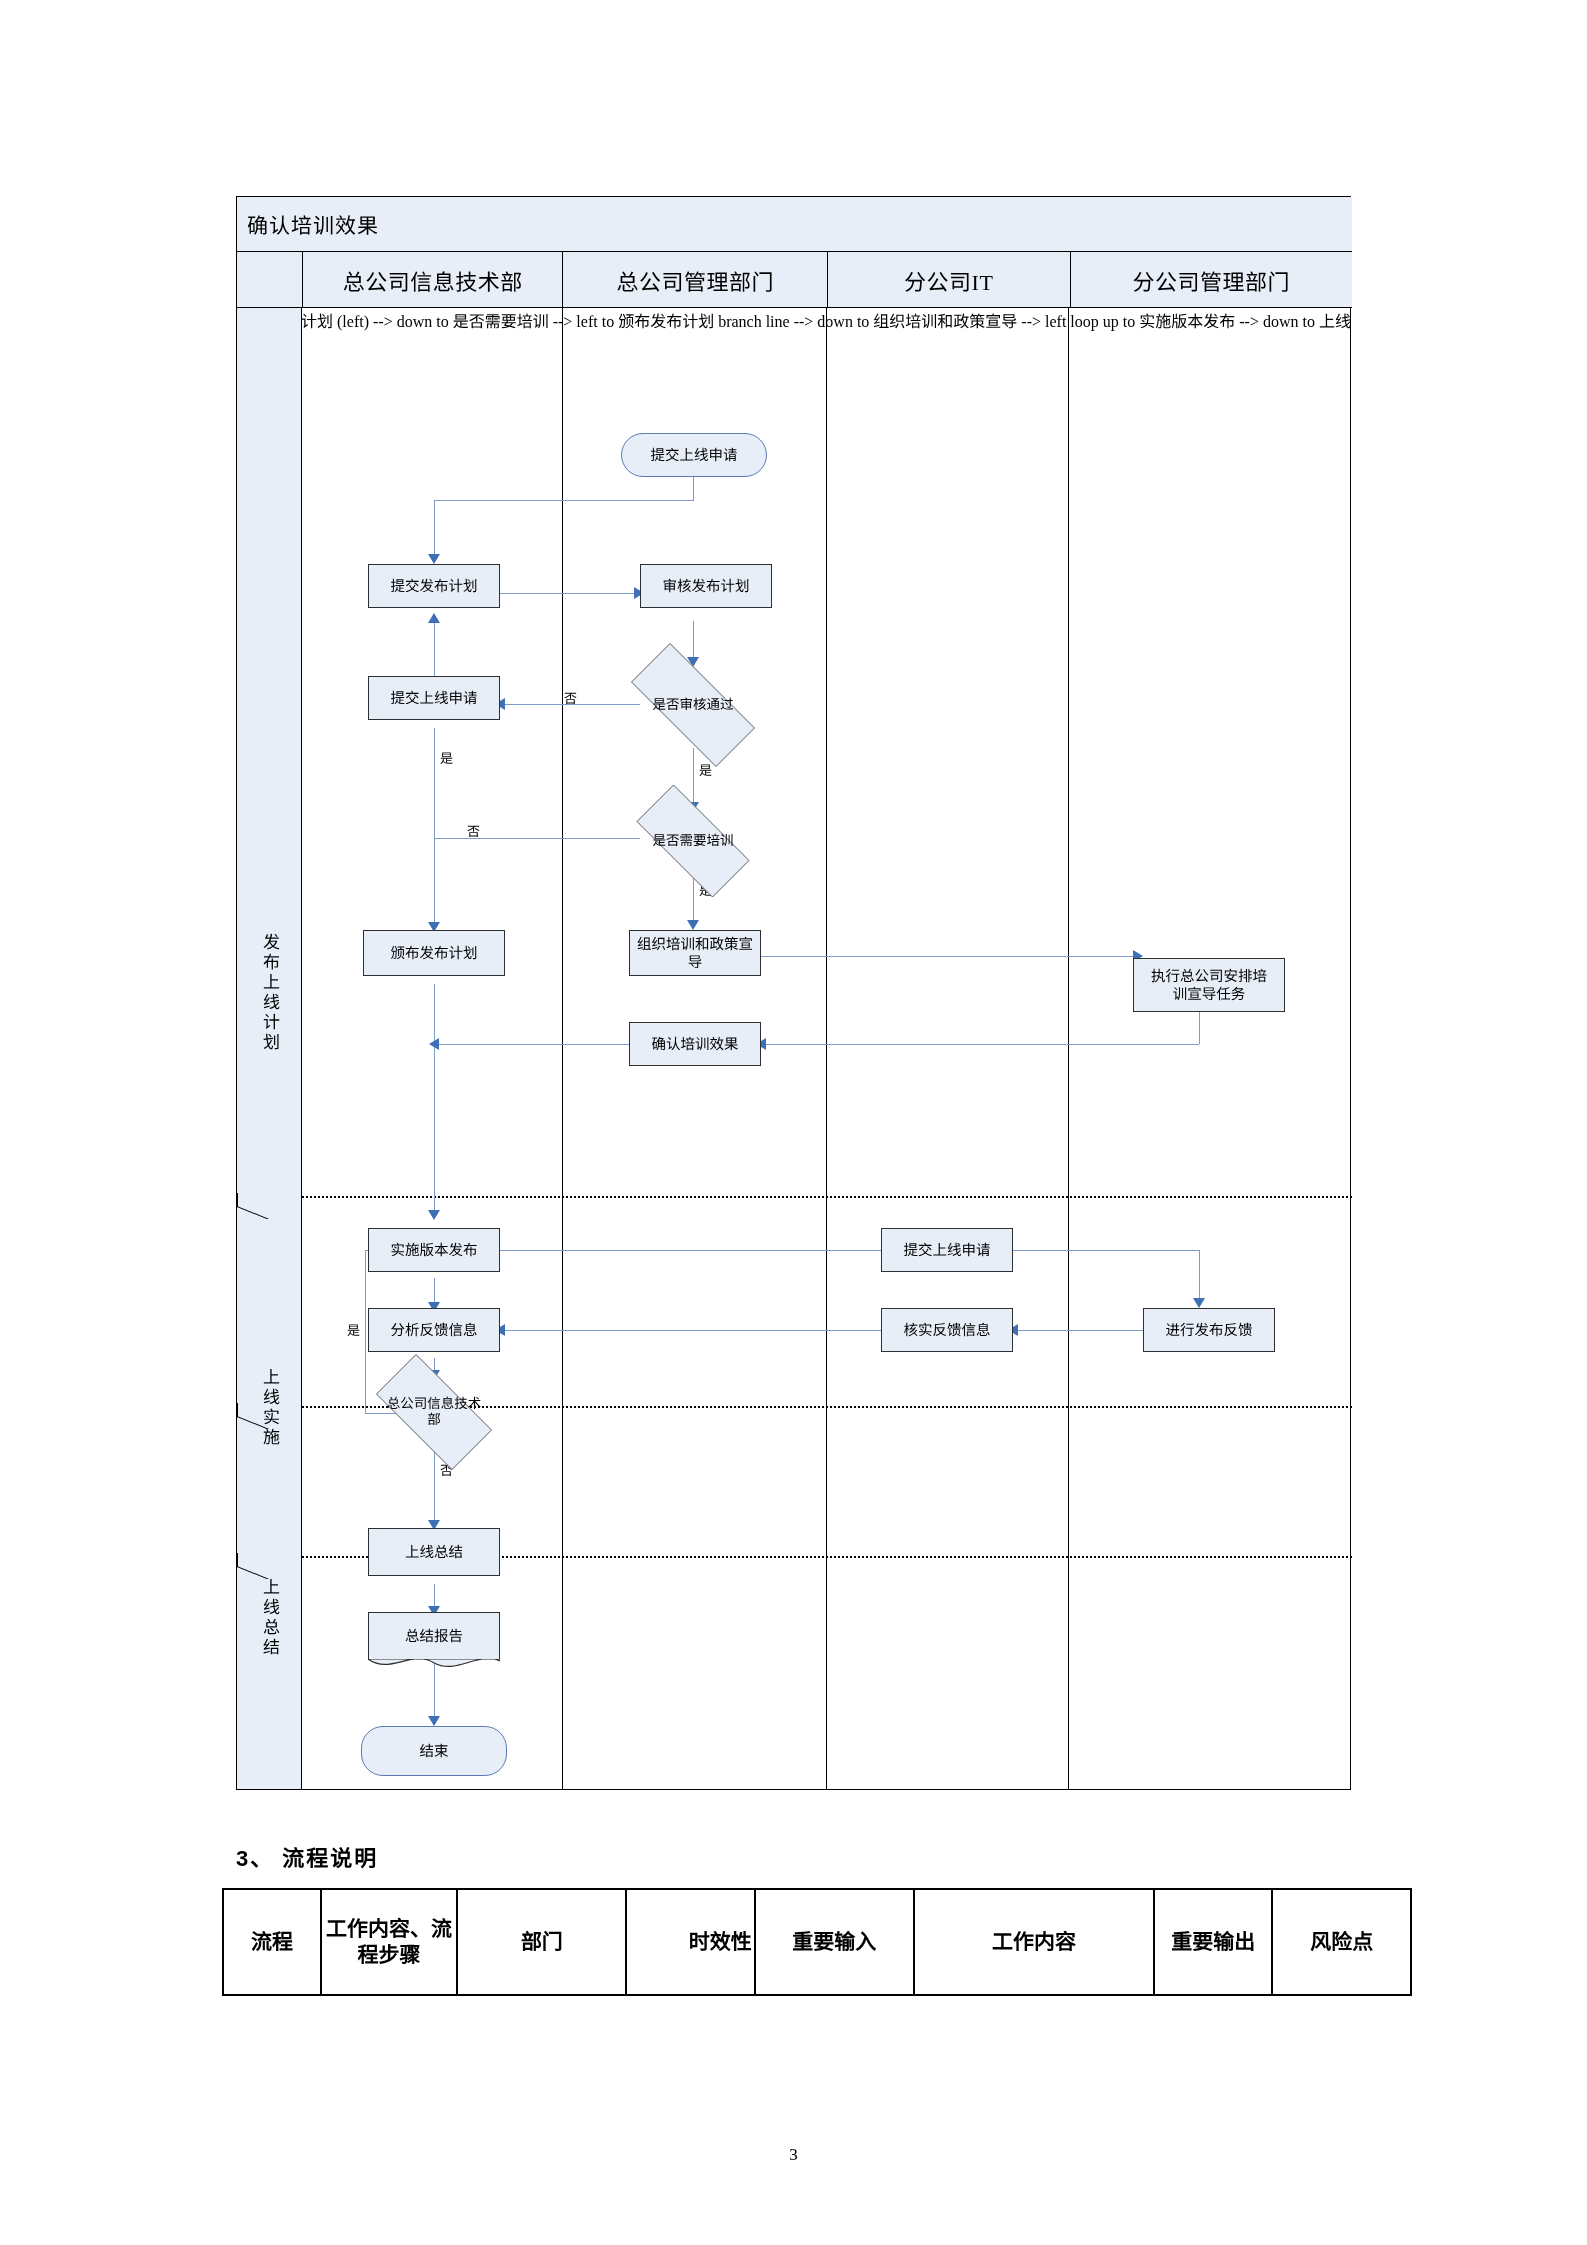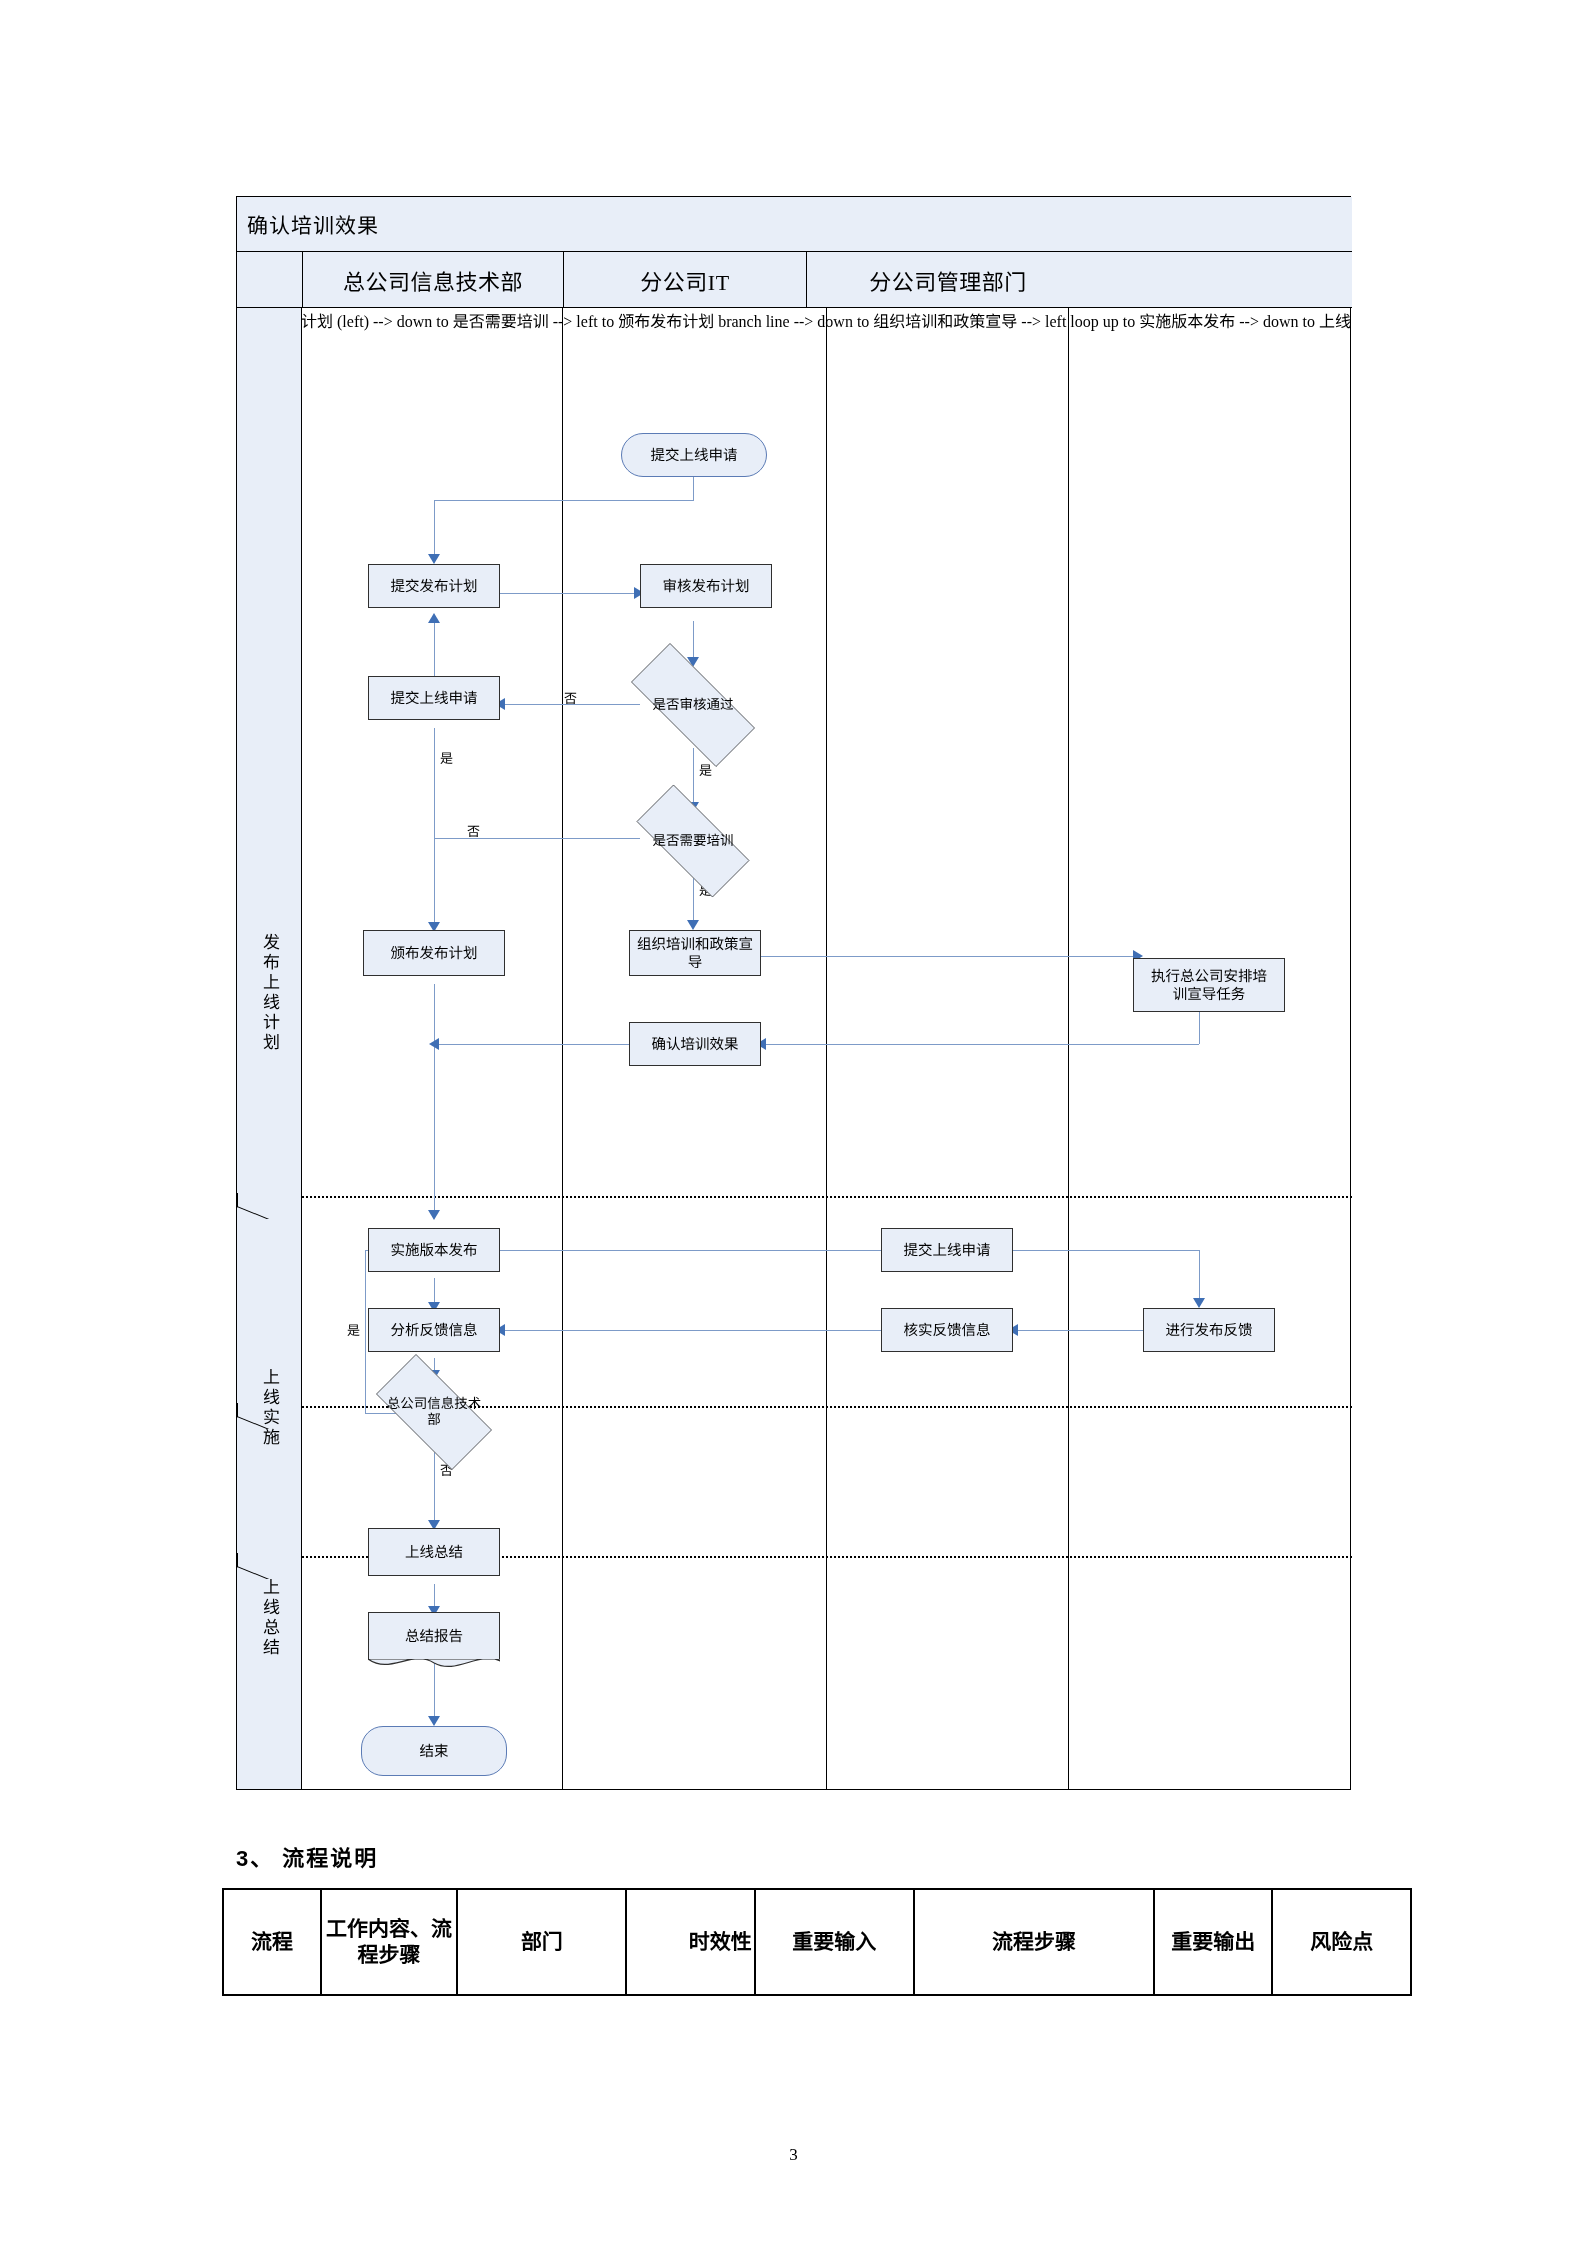--- a/index.html
+++ b/index.html
@@ -265,20 +265,23 @@
 
   <div id="chart-title-bar" class="abs">
     <span>确认培训效果</span>
   </div>
 
   <div id="chart-header-row" class="abs">
     <div class="hdr-spacer"></div>
     <div class="hdr-cell" style="width:260px;">
       <span>总公司信息技术部</span>
     </div>
+    <div class="hdr-cell" style="width:264px;">
+      <span>总公司管理部门</span>
+    </div>
     <div class="hdr-cell" style="width:242px;">
       <span>分公司IT</span>
     </div>
     <div class="hdr-cell last" style="width:282px;">
       <span>分公司管理部门</span>
     </div>
   </div>
 
   <div id="chart-body" class="abs">
 
@@ -518,20 +521,20 @@
 <div id="section-heading" class="abs">3、 流程说明</div>
 
 <table id="desc-table" class="abs">
   <thead>
     <tr>
       <th style="width:90px;">流程</th>
       <th style="width:128px;">工作内容、流程步骤</th>
       <th style="width:160px;">部门</th>
       <th style="width:120px;text-align:right;">时效性</th>
       <th style="width:150px;">重要输入</th>
-      <th style="width:230px;">流程步骤</th>
+      <th style="width:230px;">工作内容</th>
       <th style="width:110px;">重要输出</th>
       <th style="width:130px;">风险点</th>
     </tr>
   </thead>
 </table>
 
 <div id="page-number" class="abs">3</div>
 
 </body></html>

